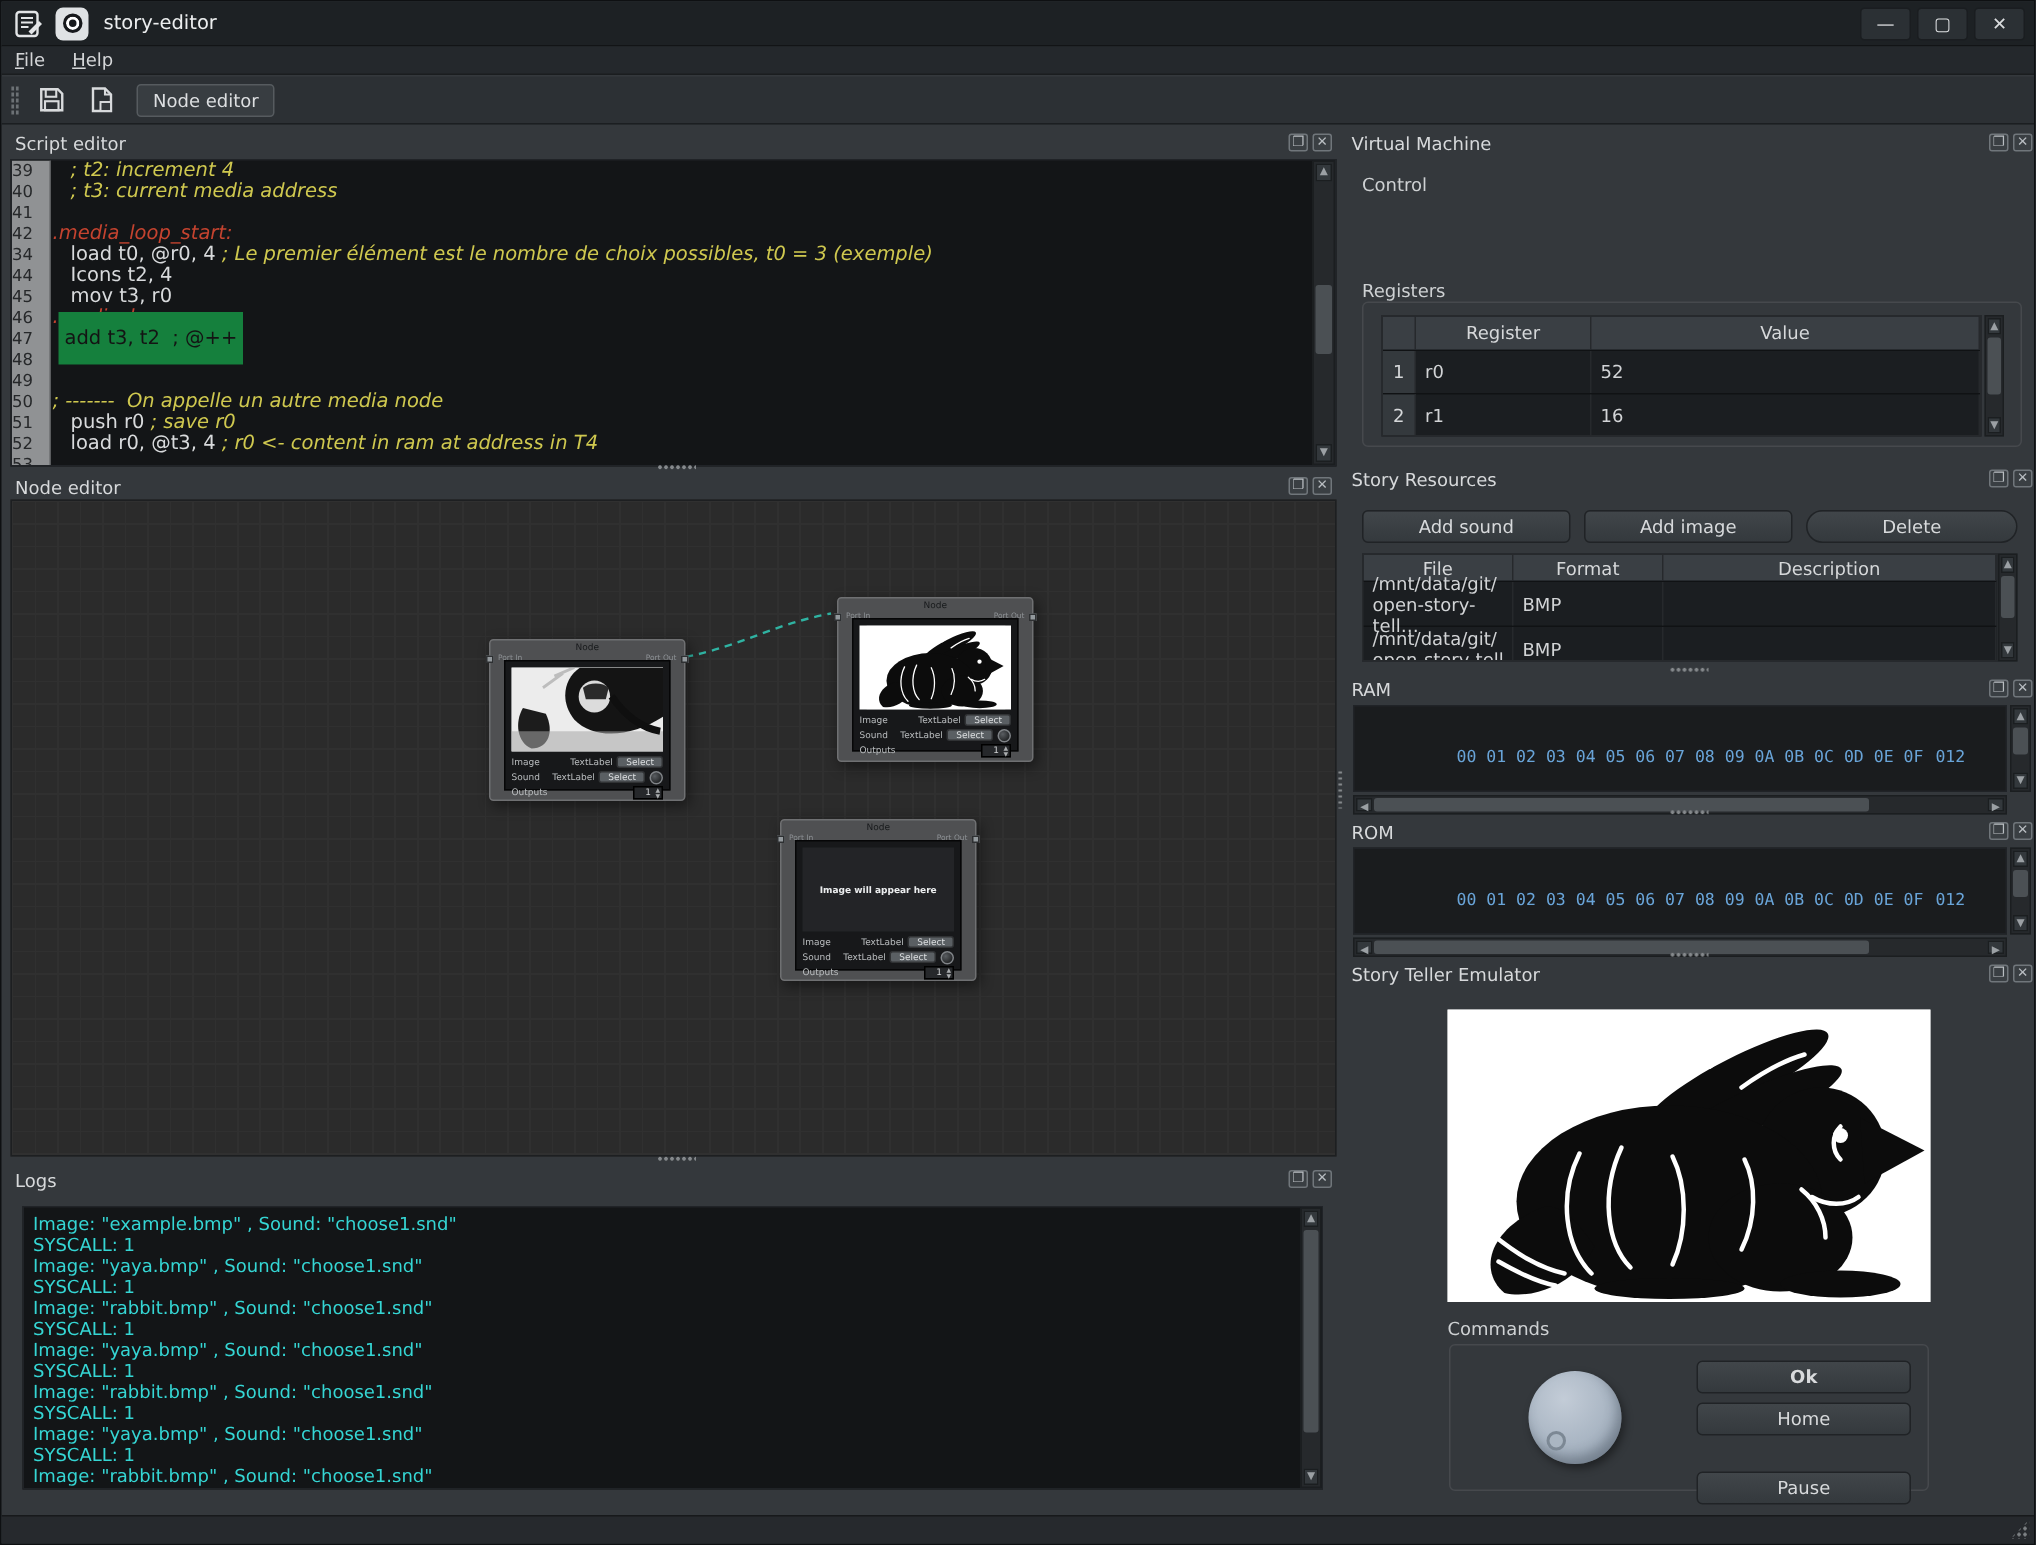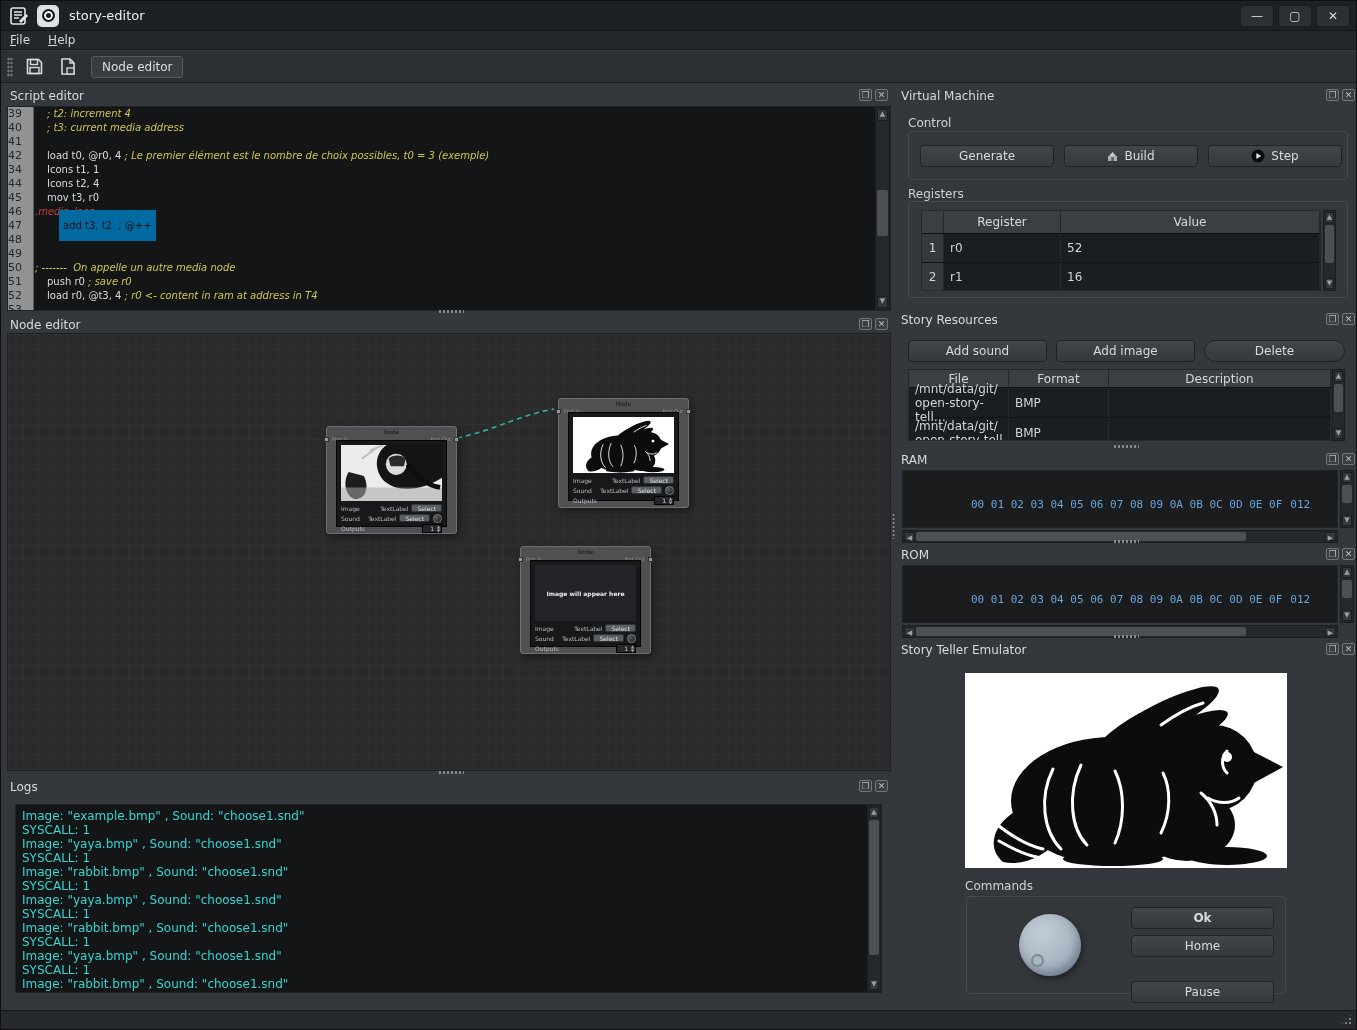--- a/index.html
+++ b/index.html
@@ -35,27 +35,27 @@
   
   .vscroll{position:absolute;background:#26292c;border:1px solid #1b1e20;}
   .vthumb{position:absolute;left:1px;right:1px;background:#4b5054;border-radius:2px;}
   .harrow,.varrow{position:absolute;color:#9ba0a4;font-size:7px;text-align:center;background:#33383c;border:1px solid #1b1e20;}
   .hscroll{position:absolute;background:#26292c;border:1px solid #1b1e20;}
   .hthumb{position:absolute;top:1px;bottom:1px;background:#4b5054;border-radius:2px;}
   
   .script-body{position:absolute;left:0;top:19px;right:0;bottom:0;background:#131517;border:1px solid #202327;overflow:hidden;}
   .gutter{position:absolute;left:0;top:0;bottom:0;width:26px;background:#909294;border-right:1px solid #5a5c5e;}
   .codearea{position:absolute;left:27px;top:0;right:16px;bottom:0;overflow:hidden;}
-  .cl{height:14px;line-height:14px;font-size:10px;white-space:pre;color:#d2d4d6;}
+  .cl{height:14px;line-height:14px;font-size:13px;white-space:pre;color:#d2d4d6;}
   .gl{height:14px;line-height:14px;font-size:11px;text-align:right;padding-right:16px;color:#26282a;}
   .cmt{color:#cfc84f;font-style:italic;}
   .lbl-red{color:#c4432f;font-style:italic;}
   .ins{color:#d8dadc;}
   .ind{padding-left:12px;}
-  .hl{background:#0369a1;color:#141414;padding:10px 4px;margin-left:24px;font-style:normal;}
+  .hl{background:#15803d;color:#141414;padding:10px 4px;margin-left:4px;font-style:normal;}
   
   .canvas{position:absolute;left:0;top:17px;right:0;bottom:0;background-color:#2b2b2b;
     background-image:
       repeating-linear-gradient(to right,#303030 0 1px,transparent 1px 15px),
       repeating-linear-gradient(to bottom,#303030 0 1px,transparent 1px 15px),
       repeating-linear-gradient(to right,#3a3a3a 0 1px,transparent 1px 120px),
       repeating-linear-gradient(to bottom,#3a3a3a 0 1px,transparent 1px 120px);
     border:1px solid #1d1f21;overflow:hidden;}
   .node{position:absolute;background:#4f5052;border:1px solid #6f7072;border-radius:3px;box-shadow:2px 3px 9px rgba(0,0,0,.45);}
   .node-title{position:absolute;top:1px;left:0;right:0;text-align:center;font-size:6px;color:#17191b;}
@@ -164,22 +164,22 @@
       <div class="gl">49</div>
       <div class="gl">50</div>
       <div class="gl">51</div>
       <div class="gl">52</div>
       <div class="gl">53</div>
     </div>
     <div class="codearea">
       <div class="cl ind"><span class="cmt">; t2: increment 4</span></div>
       <div class="cl ind"><span class="cmt">; t3: current media address</span></div>
       <div class="cl"></div>
+      <div class="cl"><span class="lbl-red">.media_loop_start:</span></div>
       <div class="cl ind"><span class="ins">load t0, @r0, 4 </span><span class="cmt">; Le premier élément est le nombre de choix possibles, t0 = 3 (exemple)</span></div>
-      <div class="cl ind"><span class="ins">Icons t1, 1</span></div>
       <div class="cl ind"><span class="ins">Icons t2, 4</span></div>
       <div class="cl ind"><span class="ins">mov t3, r0</span></div>
       <div class="cl"><span class="lbl-red">.media_loop:</span></div>
       <div class="cl"><span class="hl">add t3, t2  ; @++</span></div>
       <div class="cl"></div>
       <div class="cl"></div>
       <div class="cl"><span class="cmt">; -------  On appelle un autre media node</span></div>
       <div class="cl ind"><span class="ins">push r0 </span><span class="cmt">; save r0</span></div>
       <div class="cl ind"><span class="ins">load r0, @t3, 4 </span><span class="cmt">; r0 &lt;- content in ram at address in T4</span></div>
     </div>
@@ -371,40 +371,20 @@
 
 <div class="dock" style="left:897px;top:86px;width:460px;height:219px;">
   <div class="dock-head">
     <span>Virtual Machine</span>
     <span class="dock-tools">
       <span class="dock-tool">❐</span>
       <span class="dock-tool">✕</span>
     </span>
   </div>
   <div class="glabel" style="position:absolute;left:10px;top:29px;">Control</div>
-  <div class="gbox" style="left:10px;top:44px;width:440px;height:49px;">
-    <div class="btn" style="position:absolute;left:11px;top:13px;width:134px;height:22px;">
-        <span>Generate</span>
-      </div>
-    <div class="btn" style="position:absolute;left:155px;top:13px;width:134px;height:22px;">
-      <svg width="11" height="11" viewBox="0 0 11 11">
-        <rect x="1" y="5" width="9" height="5" fill="#a9aeb2"></rect>
-        <path d="M2,5 L5.5,1 L9,5" fill="#c8ccd0"></path>
-        <rect x="4.3" y="6.3" width="2.4" height="3.7" fill="#53585c"></rect>
-      </svg>
-      <span>Build</span>
-    </div>
-    <div class="btn" style="position:absolute;left:299px;top:13px;width:134px;height:22px;">
-      <svg width="14" height="14" viewBox="0 0 14 14">
-        <circle cx="7" cy="7" r="6.5" fill="#0b0b0b"></circle>
-        <path d="M5.4 4 L10 7 L5.4 10 Z" fill="#e9ebec"></path>
-      </svg>
-      <span>Step</span>
-    </div>
-  </div>
   <div class="glabel" style="position:absolute;left:10px;top:100px;">Registers</div>
   <div class="gbox" style="left:10px;top:114px;width:440px;height:97px;">
     <div style="position:absolute;left:12px;top:8px;right:26px;bottom:6px;background:#1b1e21;border:1px solid #26292c;overflow:hidden;">
       <div style="display:flex;height:22px;justify-content:space-between;">
         <div class="thead" style="width:22px;"></div>
         <div class="thead" style="width:117px;">Register</div>
         <div class="thead" style="flex:1;">Value</div>
       </div>
       <div style="display:flex;height:29px;border-top:1px solid #101214;">
         <div class="thead" style="width:22px;background:#34393d;">1</div>

